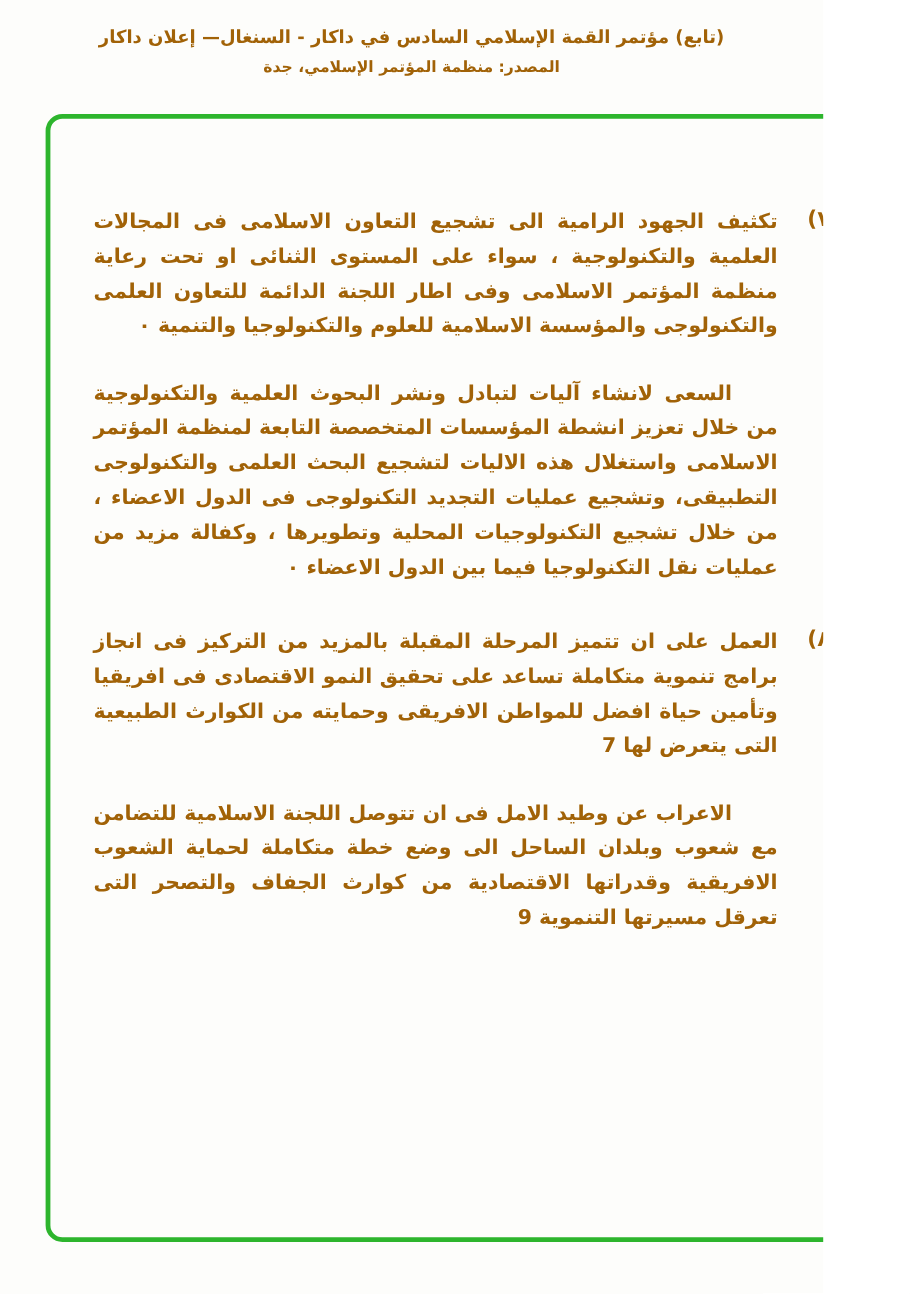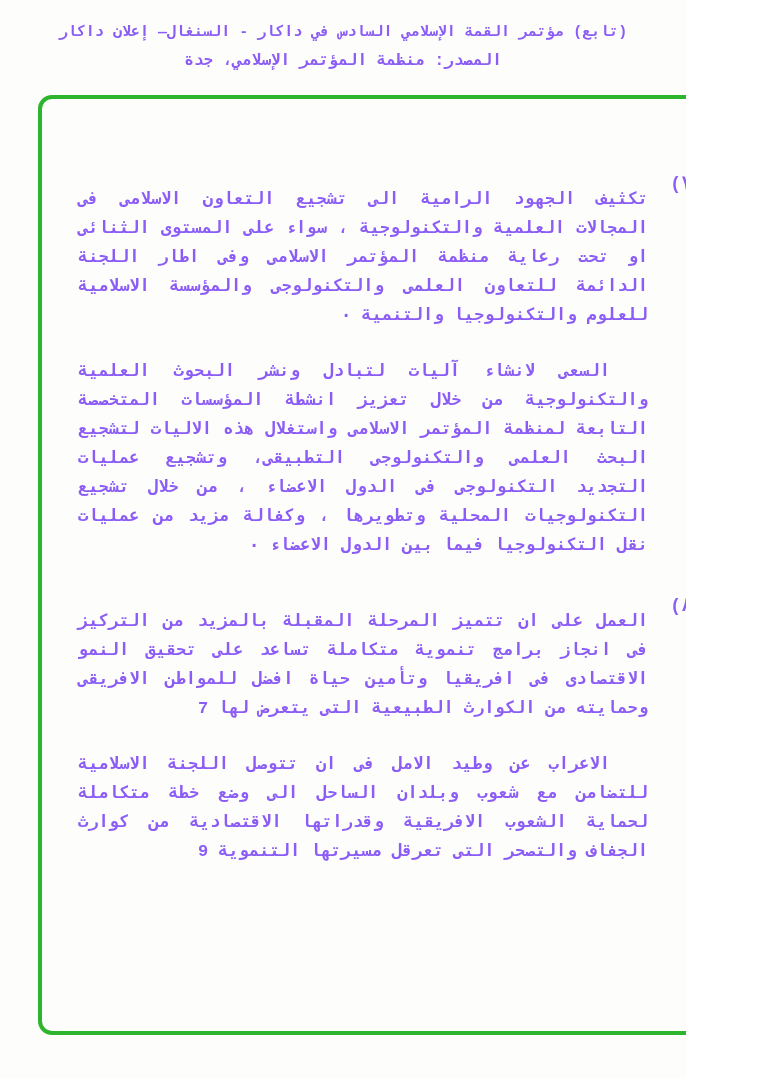--- a/index.html
+++ b/index.html
@@ -7,36 +7,35 @@
     padding: 0;
     background: #ffffff;
     font-family: "DejaVu Sans", sans-serif;
   }
   .page {
     position: relative;
     width: 686px;
     height: 1078px;
     background: #fdfdfb;
     overflow: hidden;
-    color: #8b5cf6;
-    font-family: Liberation Mono, monospace;
+    color: #a16207;
   }
   .header {
     text-align: center;
     direction: rtl;
   }
   .header-title {
     padding-top: 22px;
     font-size: 15px;
     font-weight: bold;
     letter-spacing: 0px;
   }
   .header-source {
     margin-top: 9px;
-    font-size: 16px;
+    font-size: 13px;
     font-weight: bold;
   }
   .green-box {
     position: absolute;
     left: 38px;
     top: 95px;
     width: 684px;
     height: 940px;
     box-sizing: border-box;
     border: 4px solid var(--border-green, #2db52d);
@@ -53,21 +52,21 @@
     flex-shrink: 0;
     font-size: 18px;
     font-weight: bold;
     padding-top: 1px;
   }
   .item-body {
     flex: 1;
     min-width: 0;
   }
   .item-body p {
-    margin: 14px 0 27px 0;
+    margin: 0 0 27px 0;
     font-size: 17px;
     font-weight: bold;
     line-height: 29px;
     text-align: justify;
     text-align-last: right;
   }
   .item-body p.indent {
     text-indent: 38px;
   }
   .page-number {

